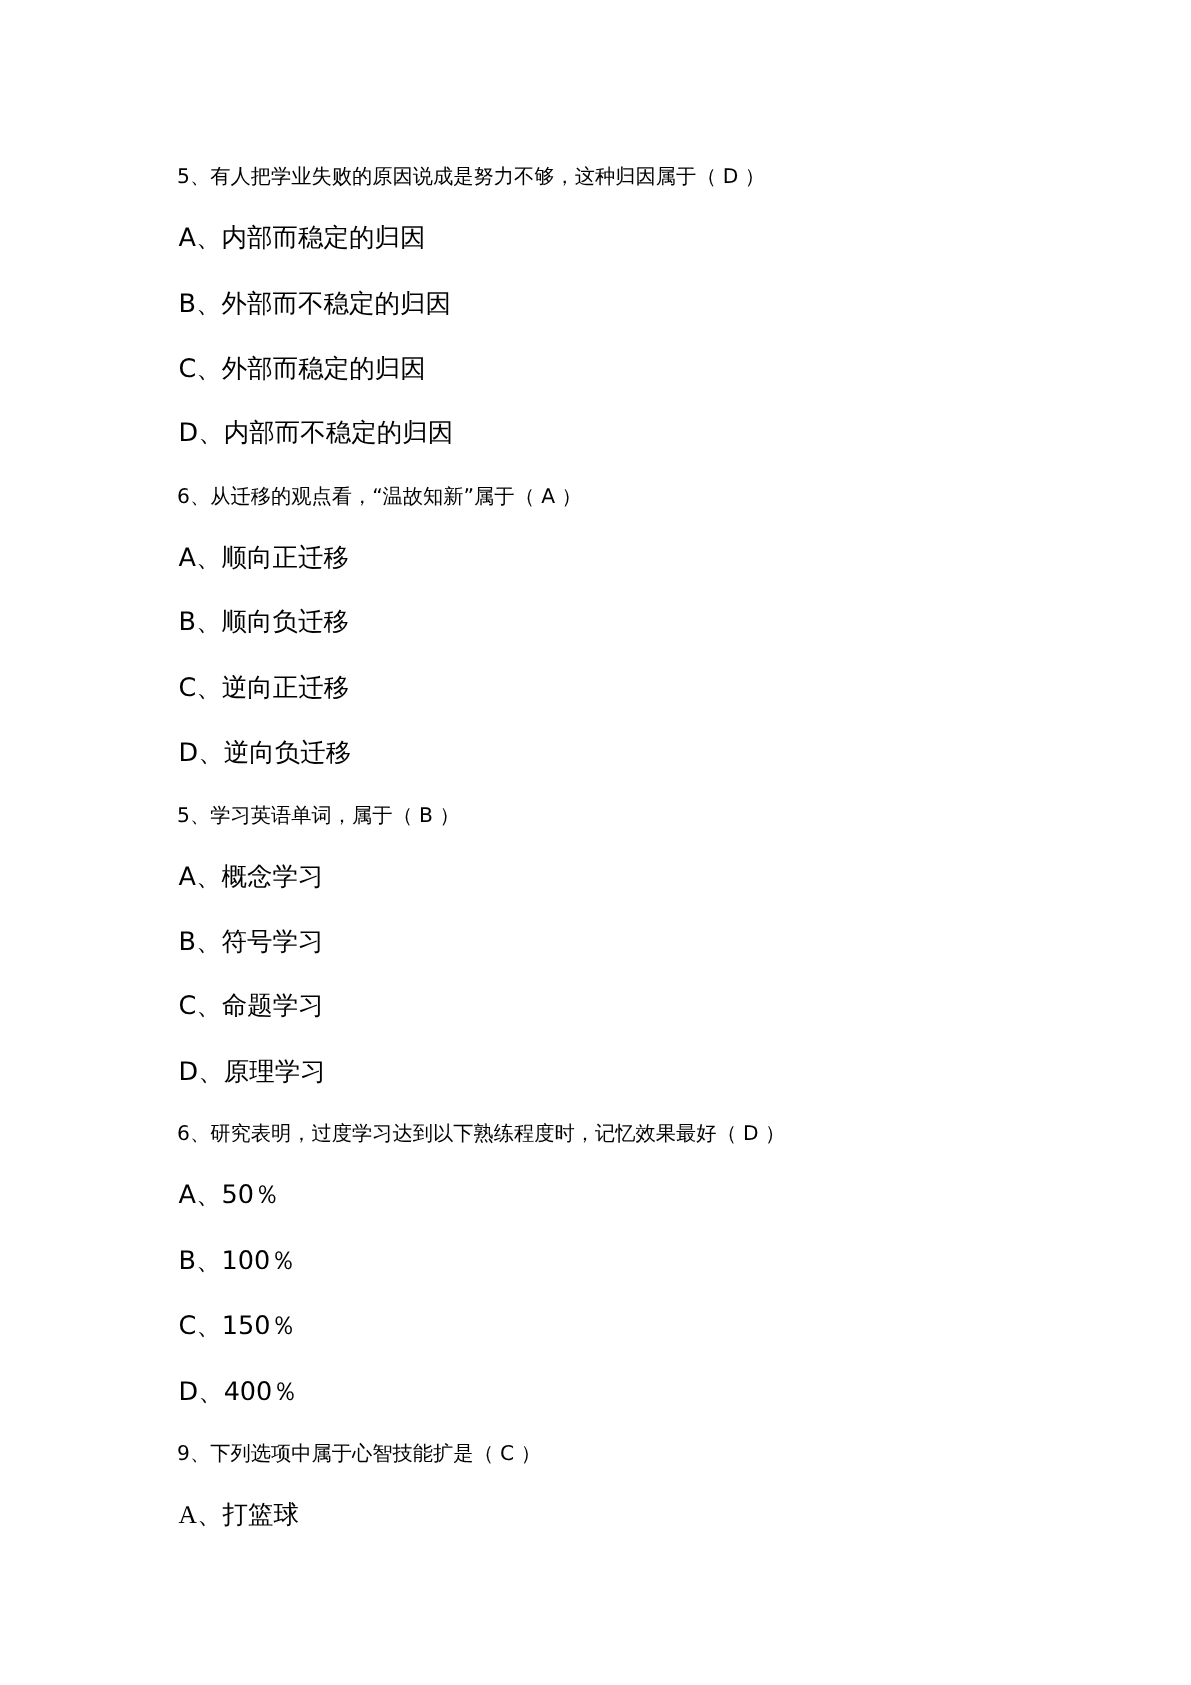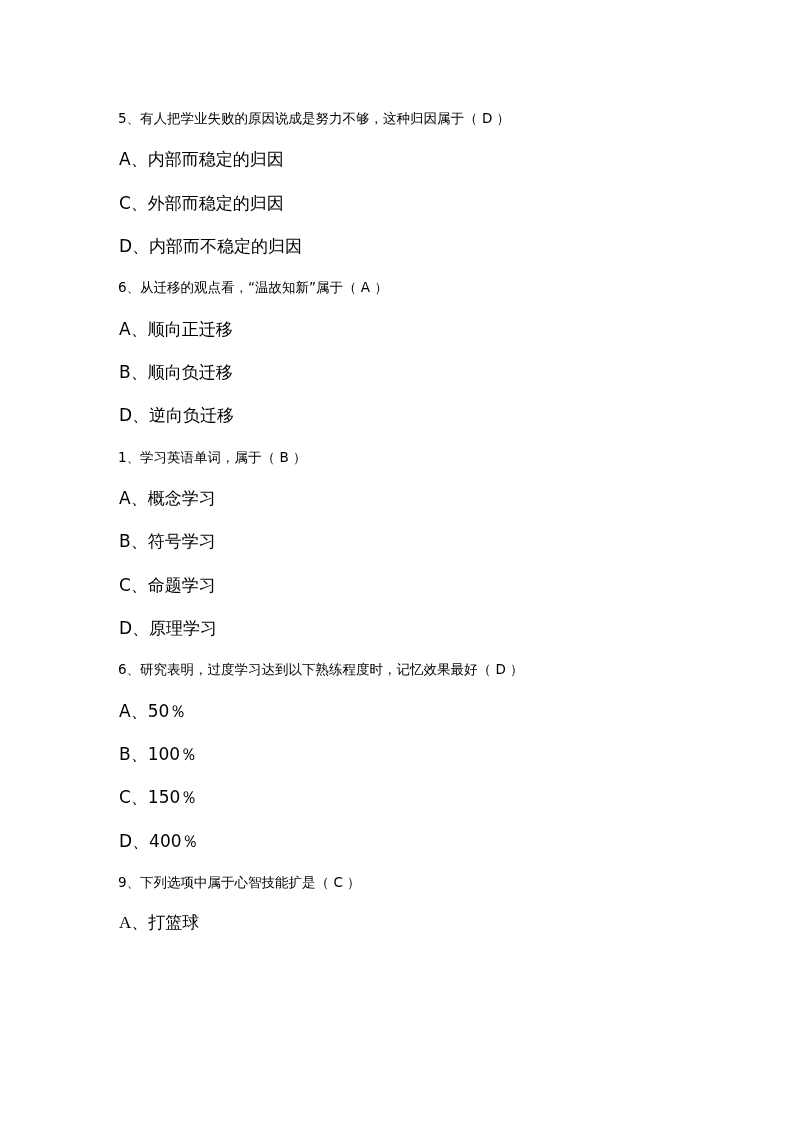--- a/index.html
+++ b/index.html
@@ -48,33 +48,35 @@
   }
 </style>
 </head>
 <body>
 
 <div class="page">
 
   <div class="q-block">
     <p class="question q-stem">5、有人把学业失败的原因说成是努力不够，这种归因属于（ D ）</p>
     <p class="question q-option">A、内部而稳定的归因</p>
+    <p class="question q-option">B、外部而不稳定的归因</p>
     <p class="question q-option">C、外部而稳定的归因</p>
     <p class="question q-option">D、内部而不稳定的归因</p>
   </div>
 
   <div class="q-block">
     <p class="question q-stem">6、从迁移的观点看，“温故知新”属于（ A ）</p>
     <p class="question q-option">A、顺向正迁移</p>
     <p class="question q-option">B、顺向负迁移</p>
+    <p class="question q-option">C、逆向正迁移</p>
     <p class="question q-option">D、逆向负迁移</p>
   </div>
 
   <div class="q-block">
-    <p class="question q-stem">1、学习英语单词，属于（ B ）</p>
+    <p class="question q-stem">5、学习英语单词，属于（ B ）</p>
     <p class="question q-option">A、概念学习</p>
     <p class="question q-option">B、符号学习</p>
     <p class="question q-option">C、命题学习</p>
     <p class="question q-option">D、原理学习</p>
   </div>
 
   <div class="q-block">
     <p class="question q-stem">6、研究表明，过度学习达到以下熟练程度时，记忆效果最好（ D ）</p>
     <p class="question q-option">A、50％</p>
     <p class="question q-option">B、100％</p>

